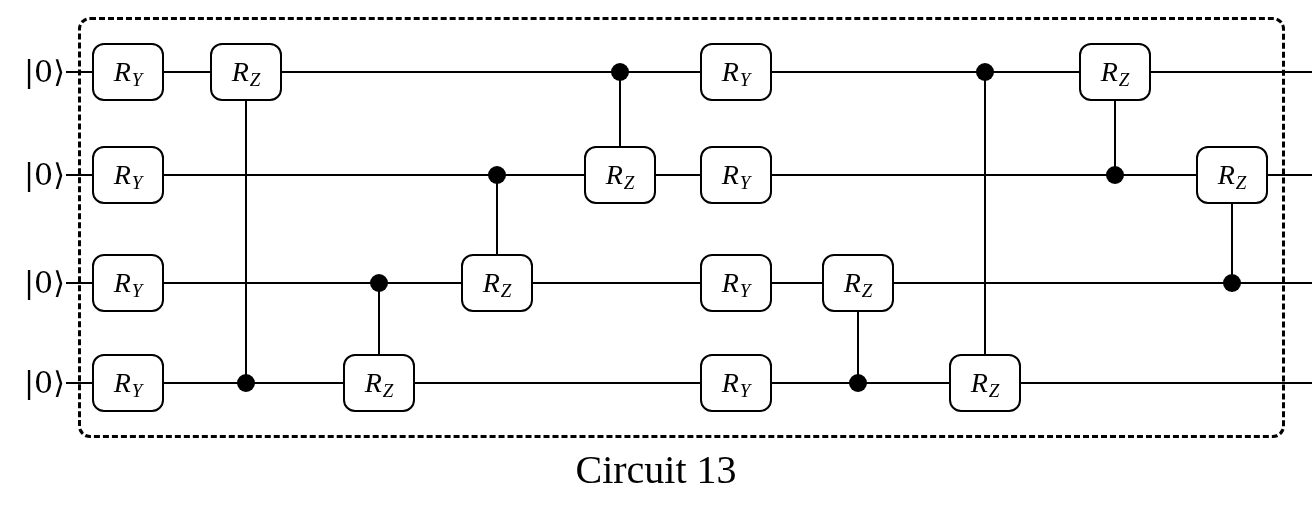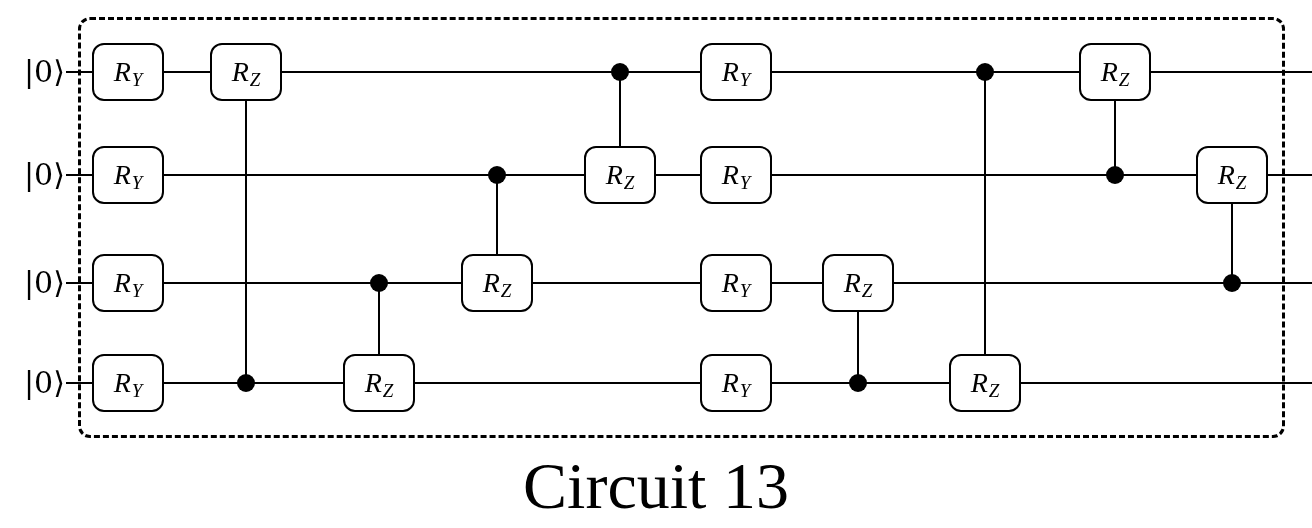--- a/index.html
+++ b/index.html
@@ -73,21 +73,21 @@
     background: #000;
     border-radius: 50%;
     z-index: 4;
   }
   .title {
     position: absolute;
     left: 0;
     width: 100%;
     top: 446px;
     text-align: center;
-    font-size: 66px;
+    font-size: 40px;
     line-height: 1.2;
     z-index: 1;
   }
 </style>
 </head>
 <body>
 
 <div class="stage">
   <div class="boundary" id="boundary" style="left: 78px; top: 17px; width: 1207px; height: 421px;"></div>
   <div id="circuit-layer">

